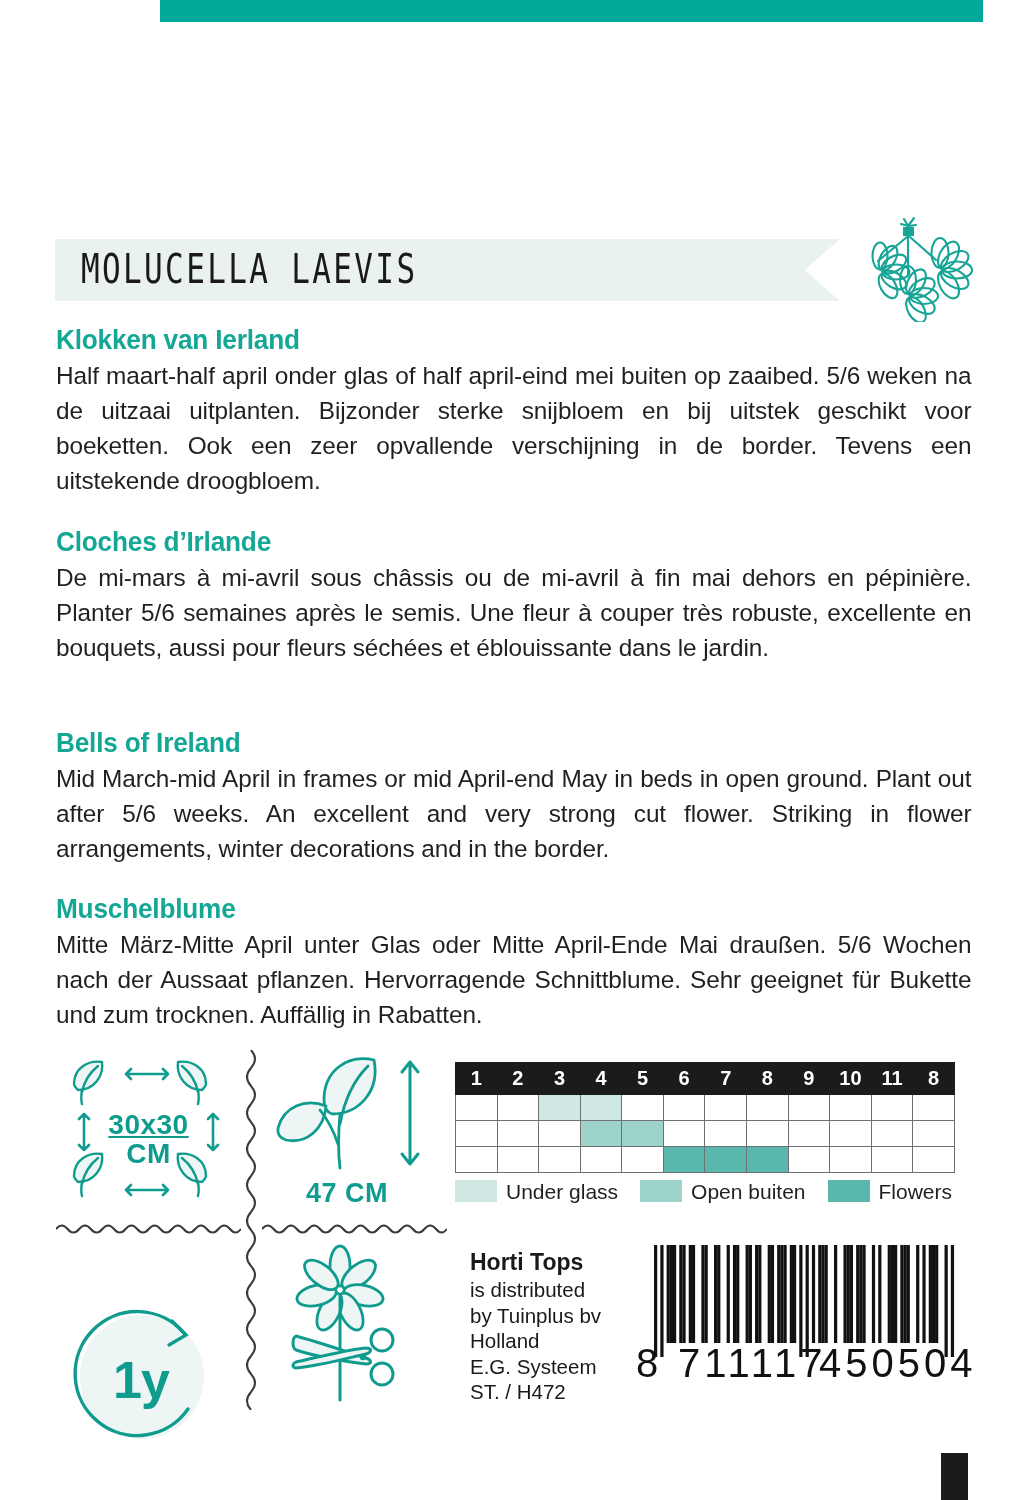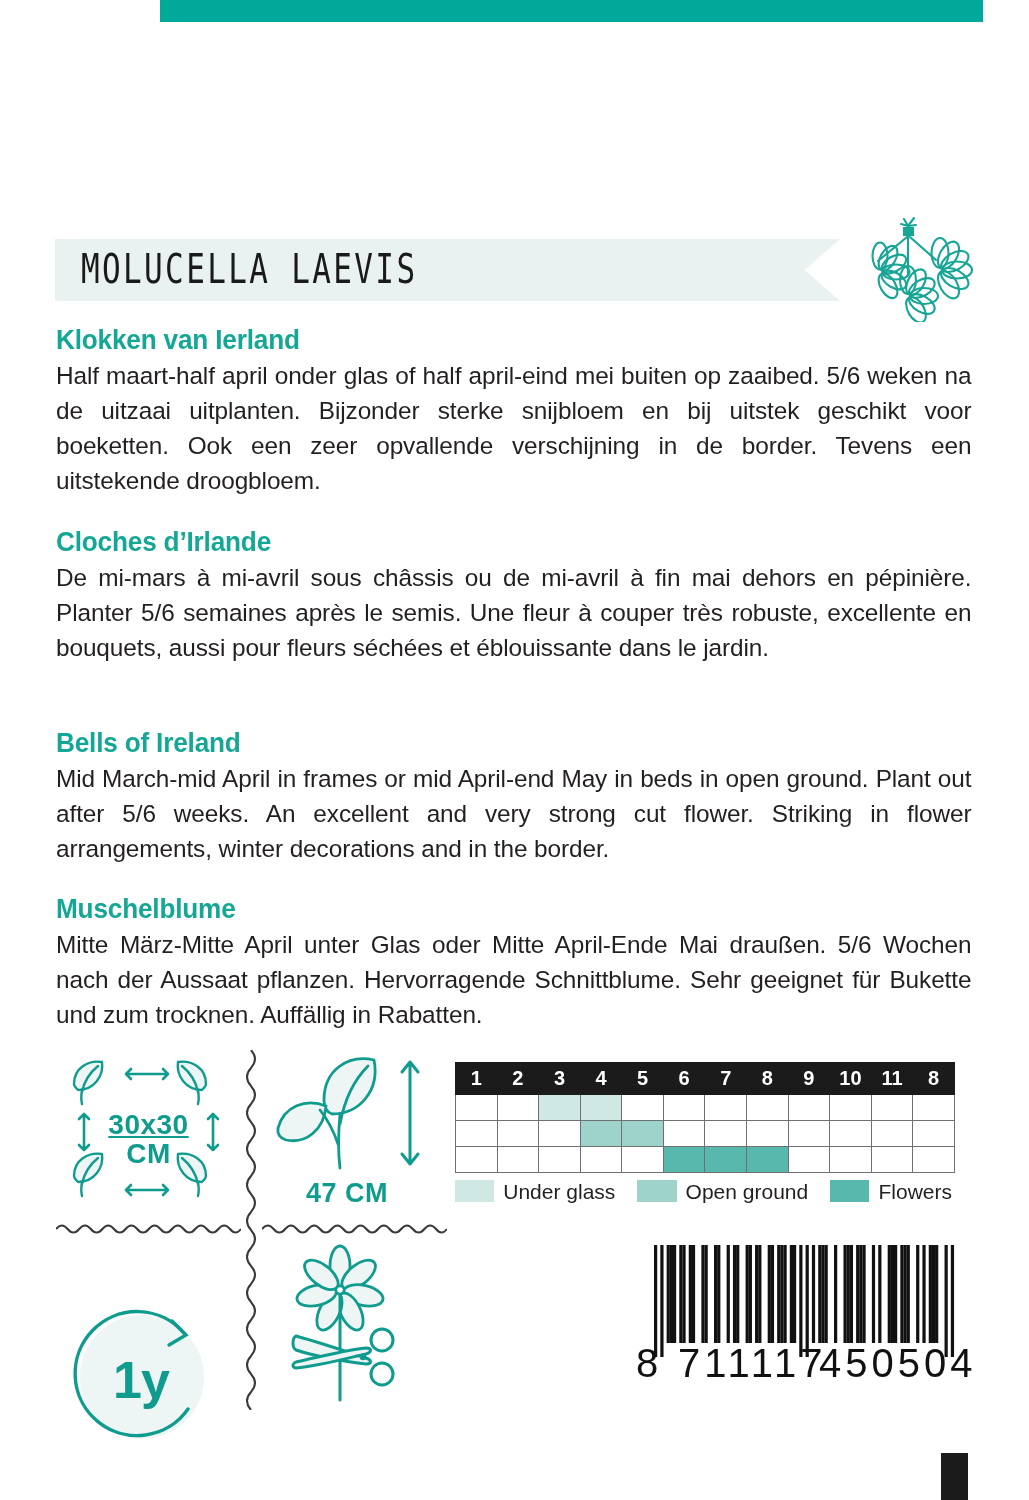--- a/index.html
+++ b/index.html
@@ -361,25 +361,33 @@
             <td></td>
             <td></td>
           </tr>
         </tbody>
     </table>
   </div>
   <div class="legend" id="cal-legend">
       <span class="sw" style="background: rgb(207, 232, 227);"></span>
       <span class="lb">Under glass</span>
       <span class="sw" style="background: rgb(158, 211, 203);"></span>
-      <span class="lb">Open ground</span>
+      <span class="lb">Open buiten</span>
       <span class="sw" style="background: rgb(89, 184, 173);"></span>
       <span class="lb last">Flowers</span>
     </div>
 
+  <div class="company">
+    <div class="name">Horti Tops</div>
+    <div>is distributed</div>
+    <div>by Tuinplus bv</div>
+    <div>Holland</div>
+    <div>E.G. Systeem</div>
+    <div>ST. / H472</div>
+  </div>
 
   <div class="barcode">
     <svg class="bc-bars" id="bc-svg" viewBox="0 0 330 112" preserveAspectRatio="none">
         <rect x="18.00" y="0" width="3.22" height="112" fill="#111"></rect>
         <rect x="24.32" y="0" width="3.22" height="112" fill="#111"></rect>
         <rect x="30.63" y="0" width="3.22" height="98" fill="#111"></rect>
         <rect x="33.79" y="0" width="3.22" height="98" fill="#111"></rect>
         <rect x="36.95" y="0" width="3.22" height="98" fill="#111"></rect>
         <rect x="43.26" y="0" width="3.22" height="98" fill="#111"></rect>
         <rect x="46.42" y="0" width="3.22" height="98" fill="#111"></rect>

